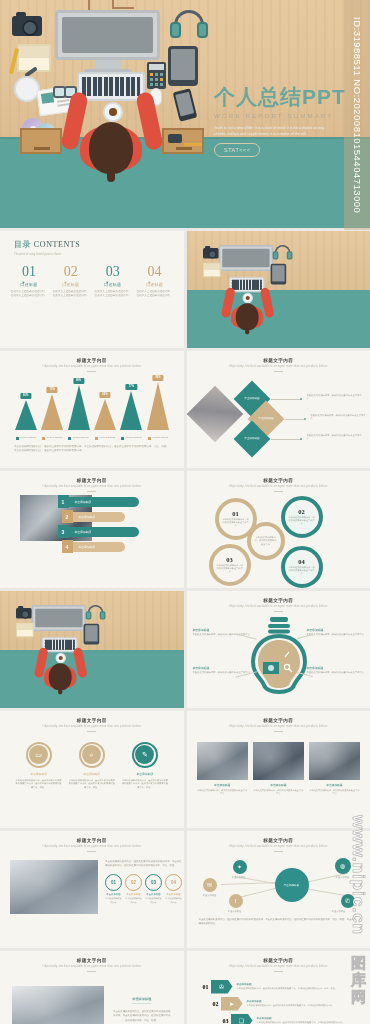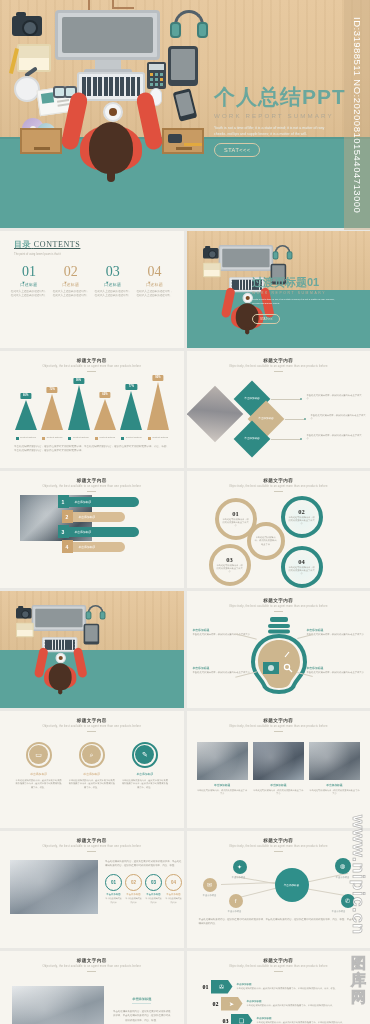--- a/index.html
+++ b/index.html
@@ -98,21 +98,21 @@
   .slide { background:#f7f5ef; height:117px; position:relative; overflow:hidden; }
   .slide.tall { height:110px; }
   .slide.wood { background:transparent; }
 
   .s-head { text-align:center; padding-top:7px; }
   .s-head .t { font-size:4.6px; color:#4a4a46; letter-spacing:.4px; font-weight:bold;}
   .s-head .s { font-size:2.6px; color:#b4b0a6; margin-top:2px; letter-spacing:.2px;}
   .s-head .bar { width:9px; height:1px; background:#cfcabb; margin:2.5px auto 0; }
 
   
-  .toc-title { margin:8px 0 0 14px; font-size:8px; color:#3f5f5c; font-family:"Liberation Serif",serif; letter-spacing:.6px;text-decoration:underline;}
+  .toc-title { margin:8px 0 0 14px; font-size:8px; color:#3f5f5c; font-family:"Liberation Serif",serif; letter-spacing:.6px;}
   .toc-title .cn { color:#6aa79d; font-weight:bold;}
   .toc-sub { margin:3px 0 0 14px; font-size:2.7px; color:#b6b1a6; }
   .toc-items { display:flex; justify-content:space-around; margin-top:9px; padding:0 8px;}
   .toc-item { width:22%; text-align:center; }
   .toc-num { font-size:14px; font-family:"Liberation Serif",serif; line-height:1;}
   .toc-item .tri { font-size:4px; margin-top:1px; }
   .toc-label { font-size:4px; margin-top:2px; letter-spacing:.3px;}
   .toc-txt { font-size:2.6px; color:#a9a59b; margin-top:3px; line-height:1.6;}
   .c-teal { color:#3f8e88; } .c-tan { color:#c6a374; }
 
@@ -356,26 +356,20 @@
               <div class="earL"></div>
               <div class="earR"></div>
             </div>
           <div class="person-arms" style="left:36px;top:82px;">
             <div class="armL"></div>
               <div class="armR"></div>
             </div>
           <div class="person-body" style="left:54px;top:115px;"></div>
           <div class="person-head" style="left:63px;top:112px;"></div>
         </div>
-      </div>
-      <div class="trans-title">
-        <div class="tt">过渡页标题01</div>
-        <div class="ts">WORK REPORT SUMMARY</div>
-        <div class="td">Youth is not a time of life; it is a state of mind; it is not a matter of rosy cheeks, red lips and supple knees.</div>
-        <div class="tb">STAT&lt;&lt;&lt;</div>
       </div>
     </div>
 
     <div class="slide">
       <div class="s-head">
         <div class="t">标题文字内容</div>
         <div class="s">Objectively, the best available to an agent more than one products before</div>
         <div class="bar"></div>
       </div>
       <div class="chart-area">

